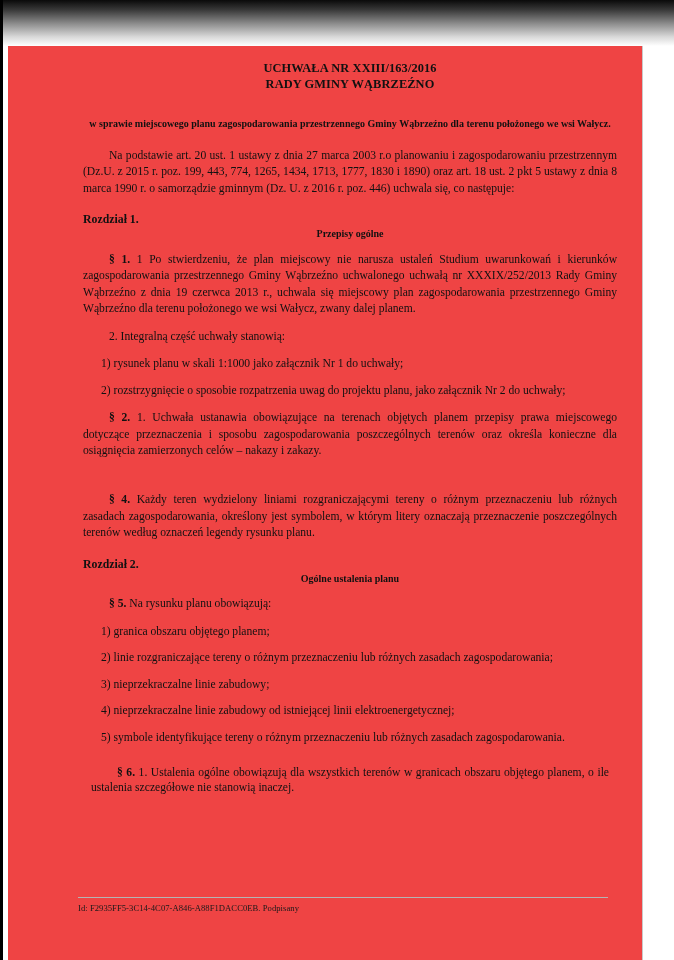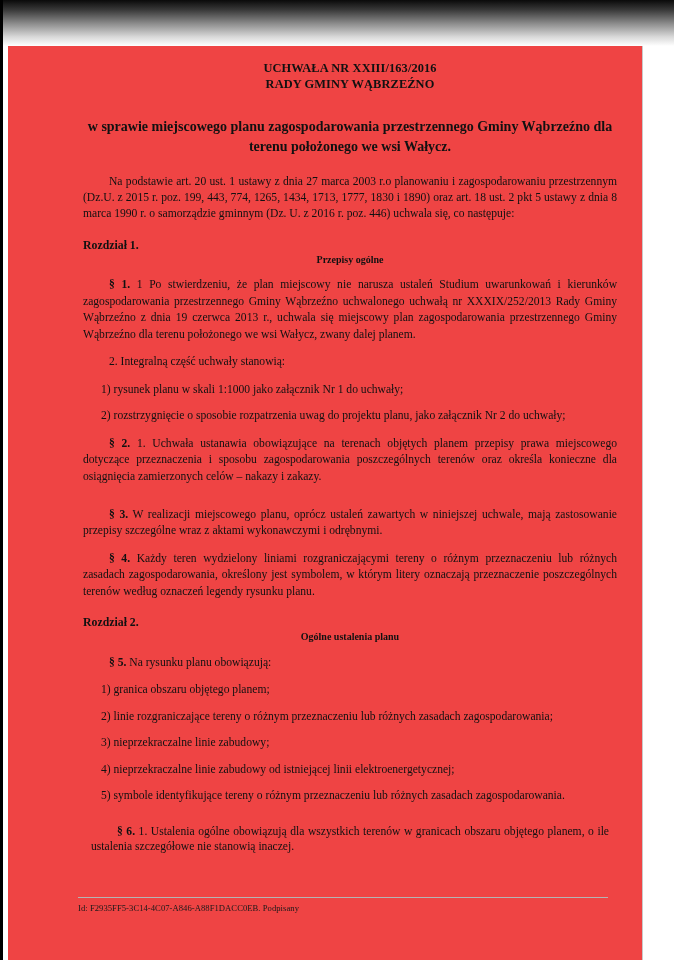--- a/index.html
+++ b/index.html
@@ -89,21 +89,21 @@
 
   .date-line {
     text-align: center;
     font-size: 11.6px;
     margin-top: 20px;
   }
 
   .subject {
     text-align: center;
     font-weight: bold;
-    font-size: 14px;
+    font-size: 10px;
     line-height: 1.42;
     margin-top: 24px;
     padding: 0 2px;
   }
 
   p.para {
     margin: 0;
     text-indent: 26px;
   }
 
@@ -205,21 +205,20 @@
 
     <div class="gap-sm"></div>
 
     <p class="para"><span class="sec">§ 2.</span><span> 1. Uchwała ustanawia obowiązujące na terenach objętych planem przepisy prawa miejscowego dotyczące przeznaczenia i sposobu zagospodarowania poszczególnych terenów oraz określa konieczne dla osiągnięcia zamierzonych celów – nakazy i zakazy.</span></p>
 
     <div class="gap-sm"></div>
 
 
     <div class="gap-sm"></div>
 
-    <p class="para"><span class="sec">§ 3.</span><span> W realizacji miejscowego planu, oprócz ustaleń zawartych w niniejszej uchwale, mają zastosowanie przepisy szczególne wraz z aktami wykonawczymi i odrębnymi.</span></p>
 
     <div class="gap-sm"></div>
 
     <p class="para"><span class="sec">§ 4.</span><span> Każdy teren wydzielony liniami rozgraniczającymi tereny o różnym przeznaczeniu lub różnych zasadach zagospodarowania, określony jest symbolem, w którym litery oznaczają przeznaczenie poszczególnych terenów według oznaczeń legendy rysunku planu.</span></p>
 
     <div class="chapter">Rozdział 2.</div>
     <div class="chapter-sub">Ogólne ustalenia planu</div>
 
     <div class="gap-sm"></div>
 

